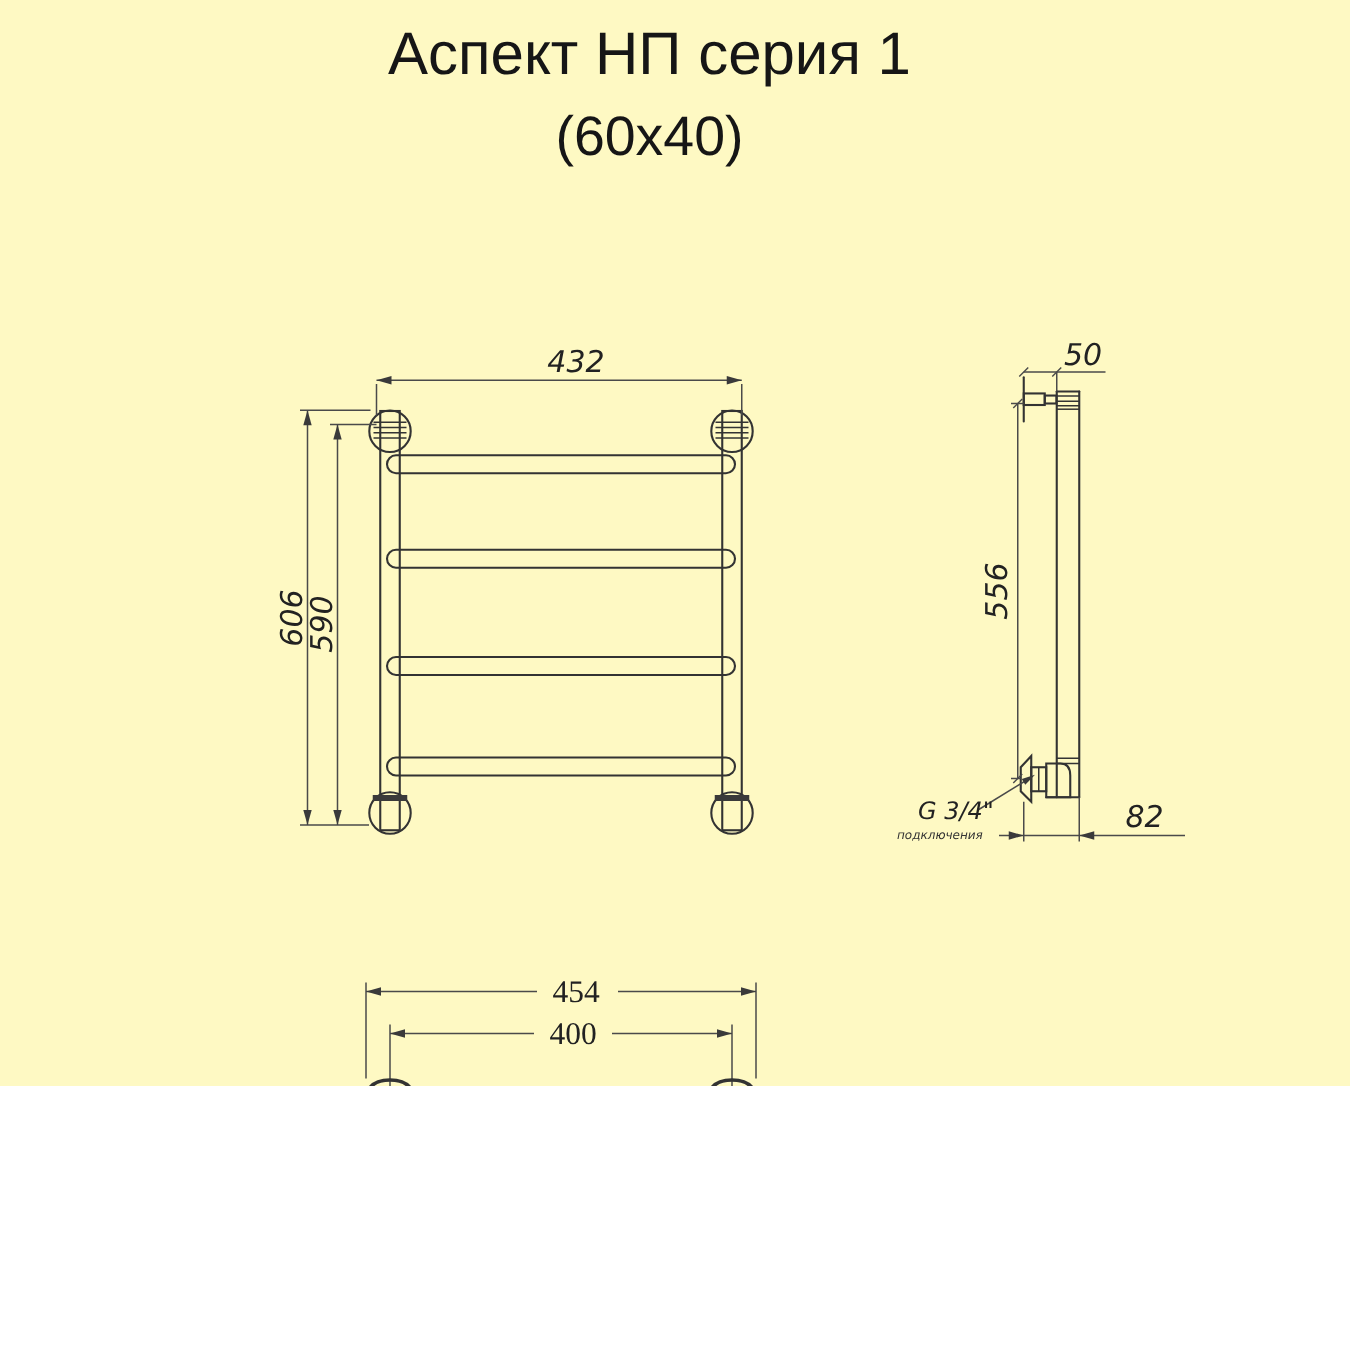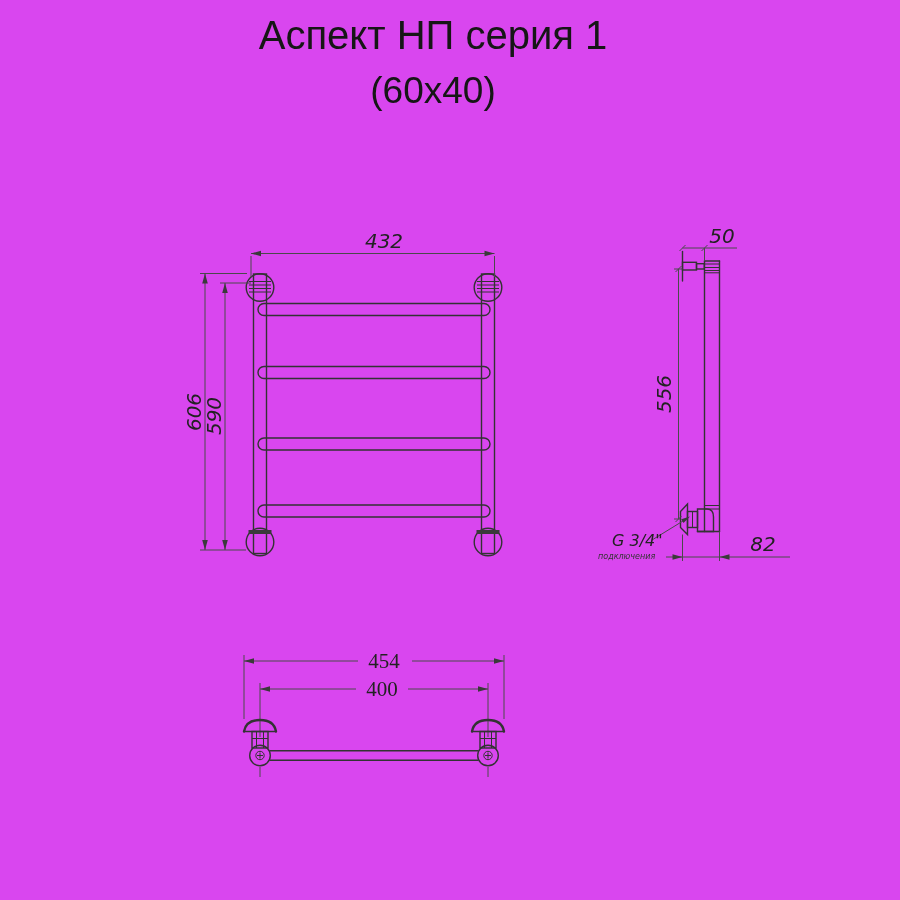--- a/index.html
+++ b/index.html
@@ -1,16 +1,16 @@
 <!DOCTYPE html>
 <html><head>
 <meta charset="utf-8">
 <style>
   html,body{margin:0;padding:0;background:#ffffff;}
-  .stage{position:relative;width:900px;height:900px;background:#d946ef;overflow:hidden;
+  .stage{position:relative;width:900px;height:724px;background:#fef9c3;overflow:hidden;
          font-family:"Liberation Sans",sans-serif;}
   svg{display:block;}
   
   .obj{stroke:#333333;stroke-width:1.4;fill:none;stroke-linecap:round;}
   .objthin{stroke:#333333;stroke-width:1;fill:none;}
   .objthick{stroke:#333333;stroke-width:2.4;fill:none;stroke-linecap:round;}
   .band{fill:#3a3a3a;stroke:none;}
   
   .dim{stroke:#4a4a4a;stroke-width:1;fill:none;}
   .arr{fill:#3a3a3a;stroke:none;}

